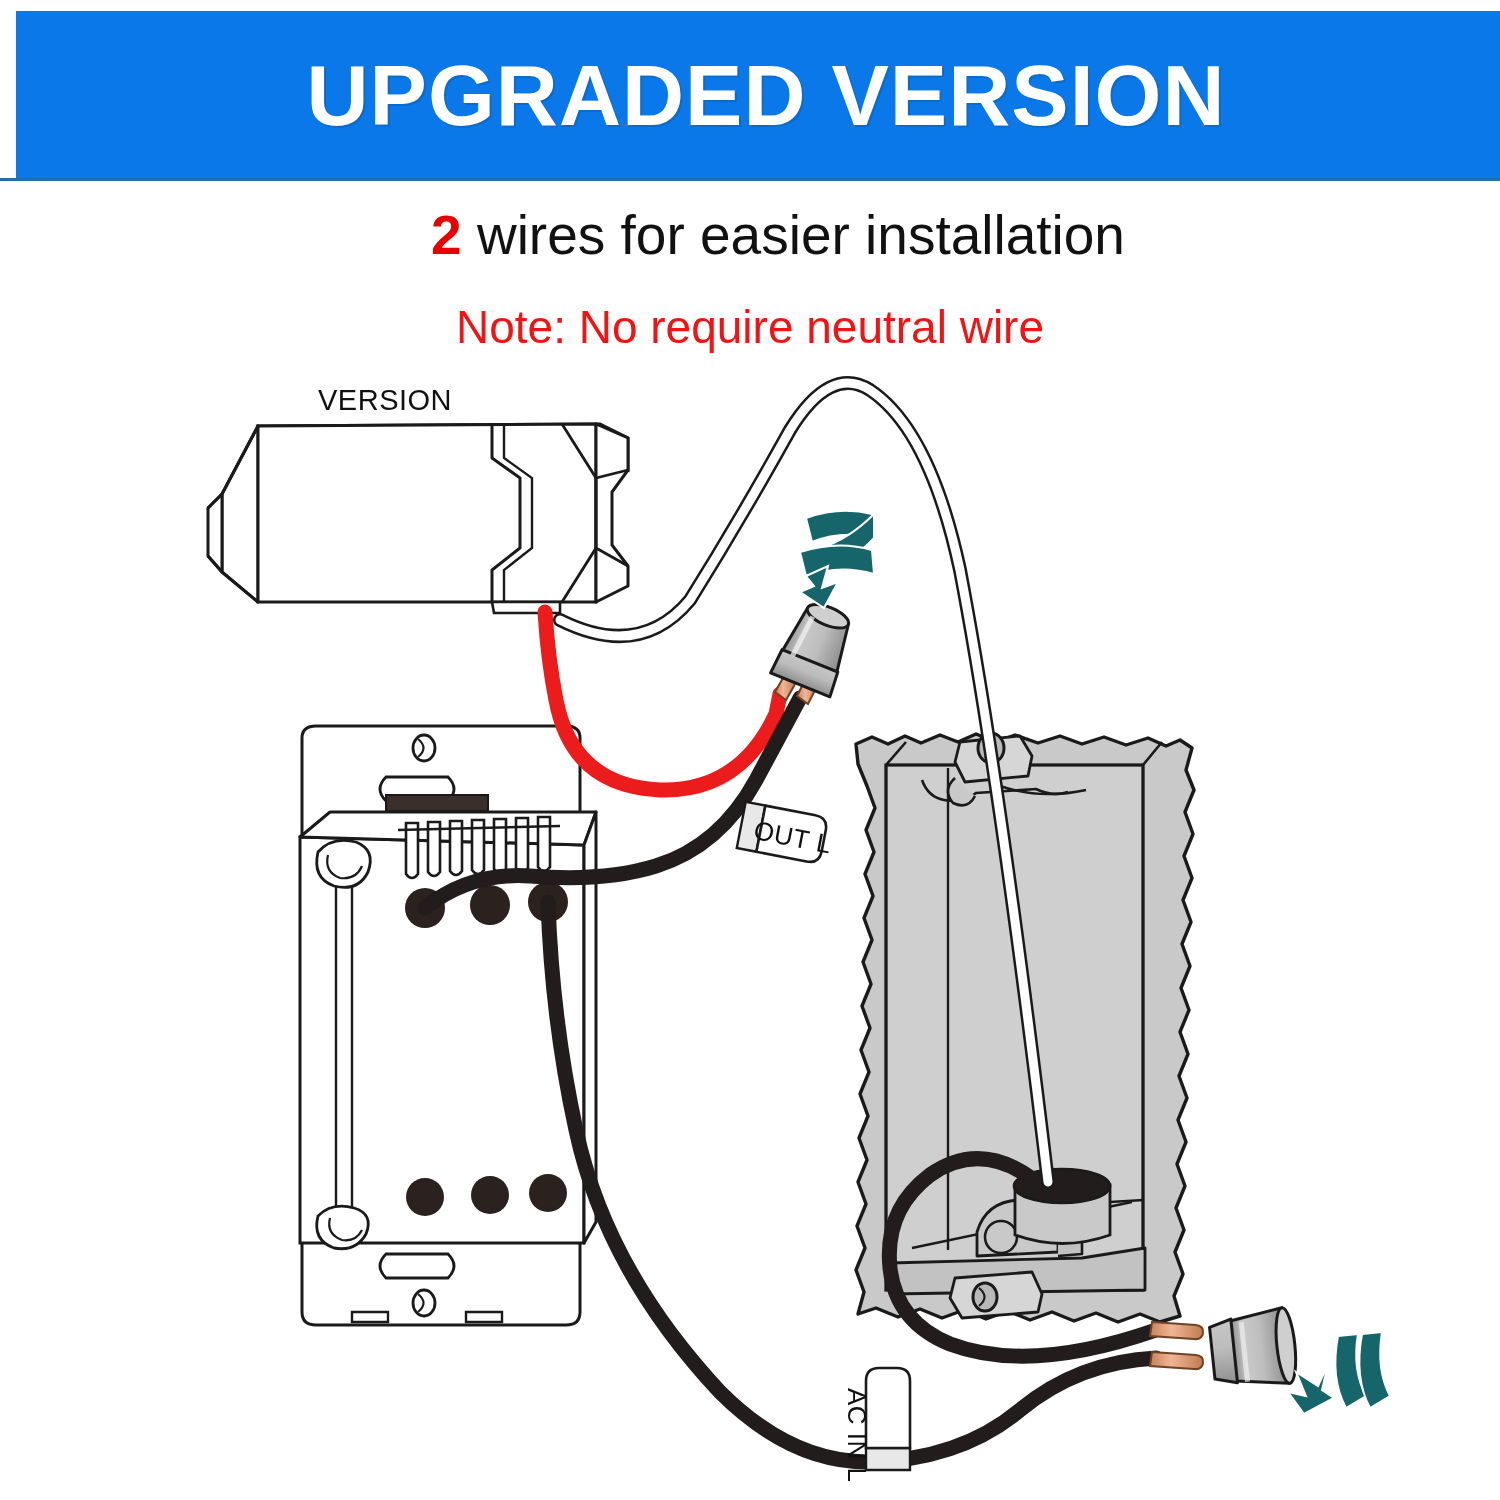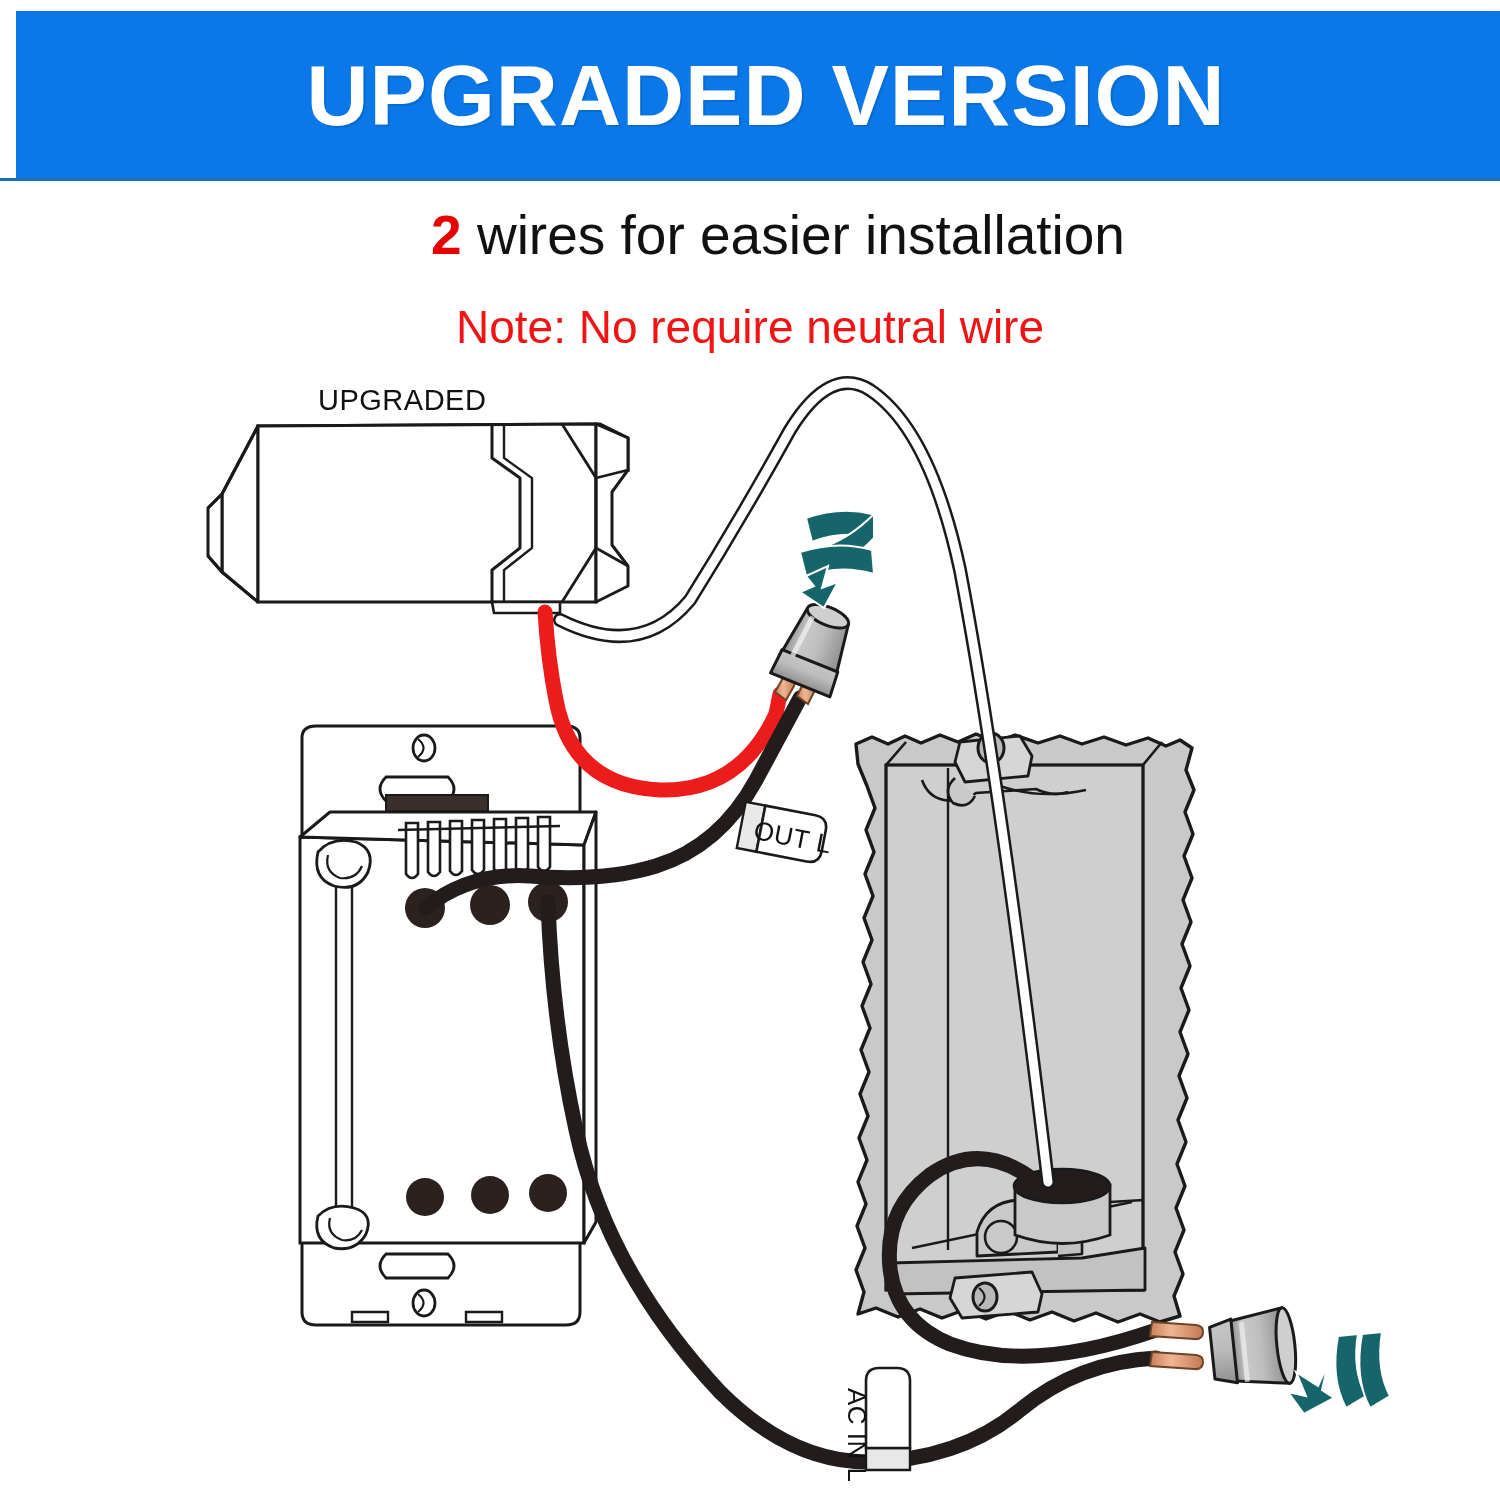--- a/index.html
+++ b/index.html
@@ -343,17 +343,17 @@
       <path d="M761 805 L812 805 Q825 805 825 818 L825 839 Q825 852 812 852 L761 852 Z" fill="#ffffff" stroke="#1a1a1a" stroke-width="2.6"></path>
     </g>
 
     <g>
       <path d="M866 1448 L910 1448 L910 1470 L866 1470 Z" fill="#e8e8e8" stroke="#1a1a1a" stroke-width="2.4"></path>
       <path d="M866 1381 Q866 1368 879 1368 L897 1368 Q910 1368 910 1381 L910 1448 L866 1448 Z" fill="#ffffff" stroke="#1a1a1a" stroke-width="2.6"></path>
     </g>
 
   </svg>
 
-  <div class="diagram-text" id="receiver-caption">UPGRADED</div>
+  <div class="diagram-text" id="receiver-caption">VERSION</div>
   <div class="diagram-text" id="tag-out-l-text">OUT L</div>
   <div class="diagram-text" id="tag-ac-in-l-text">AC IN L</div>
 
 </div>
 
 </body></html>

